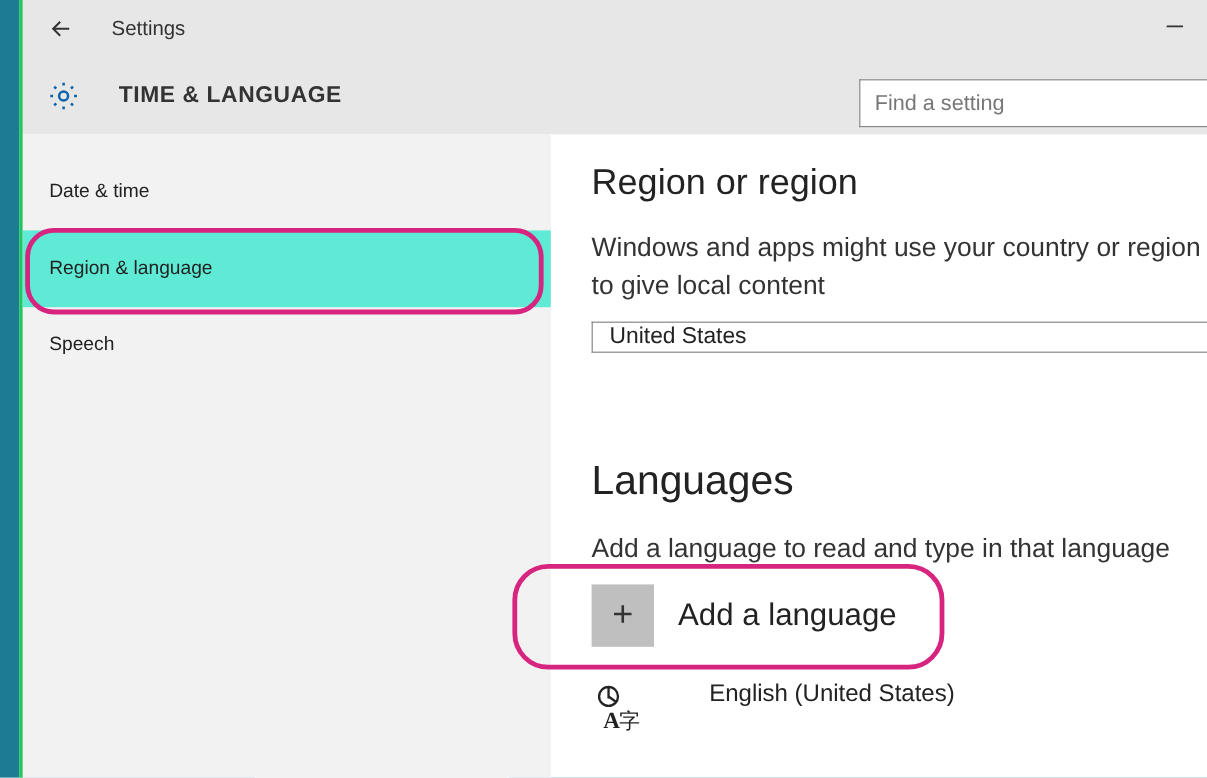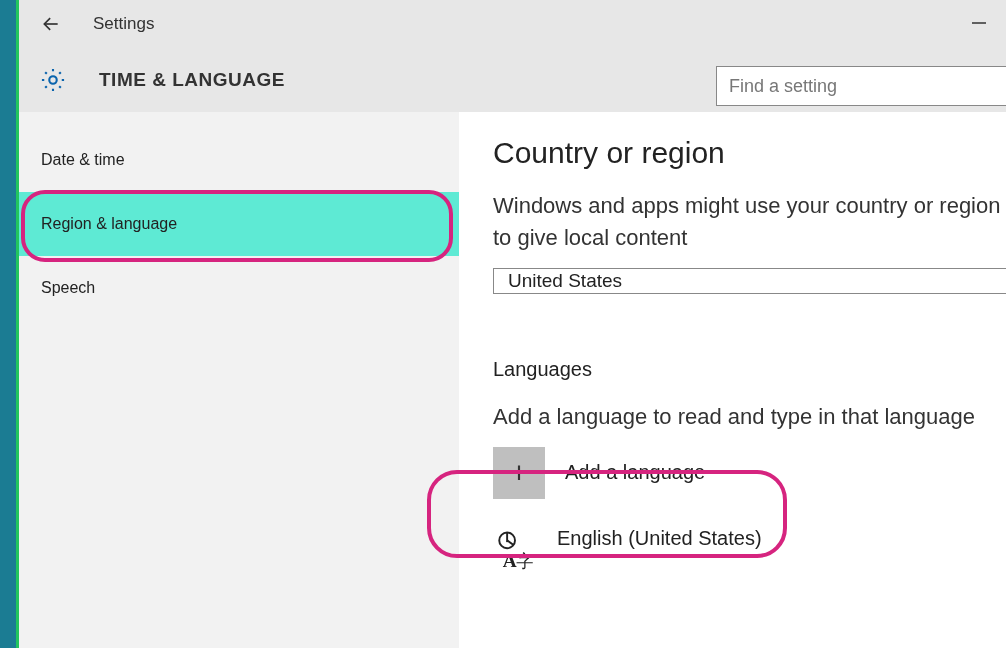--- a/index.html
+++ b/index.html
@@ -143,23 +143,23 @@
       border-right: none;
       height: 26px;
       display: flex;
       align-items: center;
       padding-left: 14px;
       font-size: 19px;
       width: 100%;
       cursor: pointer;
     }
     .h2 {
-      font-size: 20px;
+      font-size: 34px;
       font-weight: 400;
-      margin-top: 64px;
+      margin-top: 88px;
       margin-bottom: 20px;
     }
     .add-lang {
       display: flex;
       align-items: center;
       gap: 20px;
       cursor: pointer;
       width: fit-content;
     }
     .plus-box {
@@ -167,21 +167,21 @@
       height: 52px;
       background: #bfbfbf;
       display: flex;
       align-items: center;
       justify-content: center;
       font-size: 30px;
       color: #333;
       font-weight: 300;
     }
     .add-lang-label {
-      font-size: 20px;
+      font-size: 26px;
       color: #222;
     }
     .highlight-2 {
       position: absolute;
       left: -32px;
       top: 358px;
       width: 360px;
       height: 88px;
       border: 4px solid #d6247f;
       border-radius: 30px;
@@ -191,21 +191,21 @@
       display: flex;
       gap: 20px;
       margin-top: 28px;
       align-items: flex-start;
     }
     .lang-icon {
       width: 44px;
       height: 44px;
       padding-top: 2px;
     }
-    .lang-name { font-size: 20px; color: #222; }
+    .lang-name { font-size: 20px; color: #222; margin-left: 34px; }
     .lang-sub { font-size: 19px; color: #444; margin-top: 2px; }
   </style>
 </head>
 <body>
 
 <div class="window">
 
   <div class="header">
     <div class="titlebar">
       <div class="back-btn">
@@ -241,21 +241,21 @@
       <div class="nav-item selected">
         <span>Region &amp; language</span>
       </div>
       <div class="nav-item">
         <span>Speech</span>
       </div>
       <div class="highlight-1"></div>
     </div>
 
     <div class="content">
-      <div class="h1">Country or region</div>
+      <div class="h1">Region or region</div>
       <div class="desc">Windows and apps might use your country or region to give local content</div>
       <div class="dropdown">
         <span>United States</span>
       </div>
 
       <div class="h2">Languages</div>
       <div class="desc">Add a language to read and type in that language</div>
 
       <div class="add-lang">
         <div class="plus-box">+</div>

